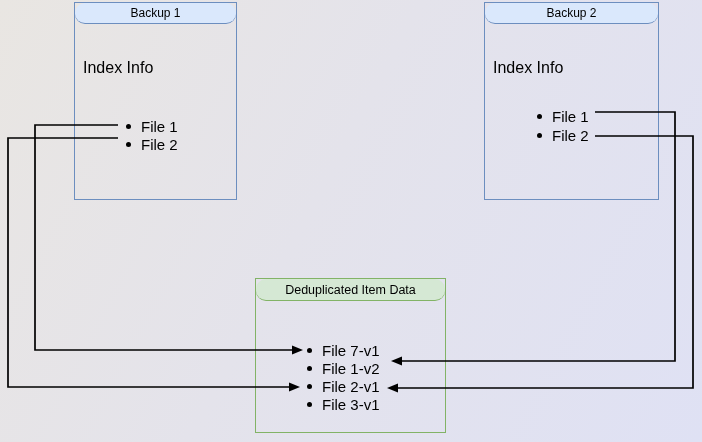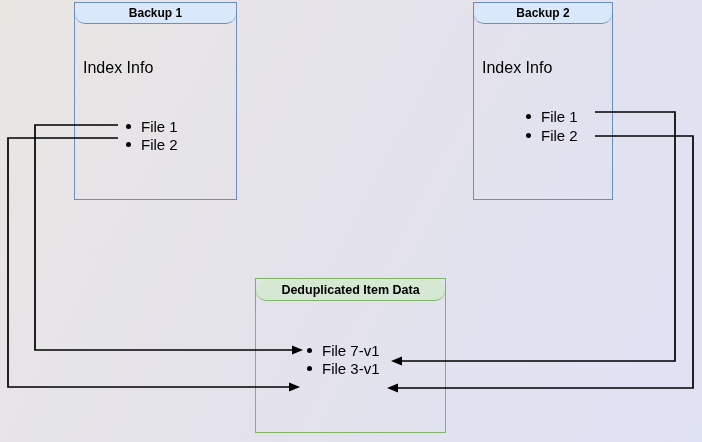--- a/index.html
+++ b/index.html
@@ -16,21 +16,21 @@
     border: 1.5px solid;
     background: transparent;
   }
   .box.blue  { border-color: #6c8ebf; }
   .box.green { border-color: #82b366; }
   .box-header {
     width: 100%;
     display: flex;
     align-items: center;
     justify-content: center;
-    font-weight: bold;
+    font-weight: normal;
     font-size: 12px;
     border-bottom: 1.5px solid;
     border-radius: 10px;
   }
   .blue  .box-header { background: #dae8fc; border-bottom-color: #6c8ebf; height: 21px; }
   .green .box-header { background: #d5e8d4; border-bottom-color: #82b366; height: 22px; }
   .subtitle {
     font-size: 16px;
     margin: 35px 0 0 8px;
   }
@@ -43,21 +43,21 @@
   }
   #backup2-box .item-row { height: 19px; }
   .bullet {
     width: 5px; height: 5px;
     border-radius: 50%;
     background: #000;
     flex: 0 0 auto;
     margin-right: 10px;
   }
   #backup1-box { left: 74px;  top: 2px;   width: 163px; height: 198px; }
-  #backup2-box { left: 473px; top: 2px;   width: 140px; height: 198px; }
+  #backup2-box { left: 484px; top: 2px;   width: 175px; height: 198px; }
   #dedup-box   { left: 255px; top: 278px; width: 191px; height: 155px; }
   #dedup-box .box-header { font-size: 12.5px; }
   #backup1-list { top: 114px; padding-left: 51px; }
   #backup2-list { top: 104px; padding-left: 52px; }
   #dedup-list   { top: 62px;  padding-left: 51px; }
   #edge-layer {
     position: absolute;
     left: 0; top: 0;
     width: 702px; height: 442px;
     pointer-events: none;
@@ -98,20 +98,28 @@
 
 <div class="box green" id="dedup-box">
   <div class="box-header">Deduplicated Item Data</div>
   <div class="item-list" id="dedup-list">
     <div class="item-row">
       <span class="bullet"></span>
       <span>File 7-v1</span>
     </div>
     <div class="item-row">
       <span class="bullet"></span>
+      <span>File 1-v2</span>
+    </div>
+    <div class="item-row">
+      <span class="bullet"></span>
+      <span>File 2-v1</span>
+    </div>
+    <div class="item-row">
+      <span class="bullet"></span>
       <span>File 3-v1</span>
     </div>
   </div>
 </div>
 
 <svg id="edge-layer" viewBox="0 0 702 442" xmlns="http://www.w3.org/2000/svg">
     <polyline points="118,125 35,125 35,350 292,350" fill="none" stroke="#000000" stroke-width="1.7"></polyline>
     <polygon points="292,345.5 303,350 292,354.5" fill="#000000"></polygon>
     <polyline points="118,138 8,138 8,387 289,387" fill="none" stroke="#000000" stroke-width="1.7"></polyline>
     <polygon points="289,382.5 300,387 289,391.5" fill="#000000"></polygon>

